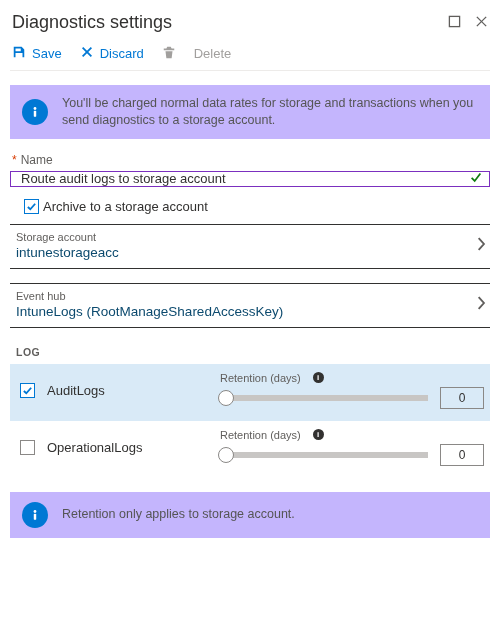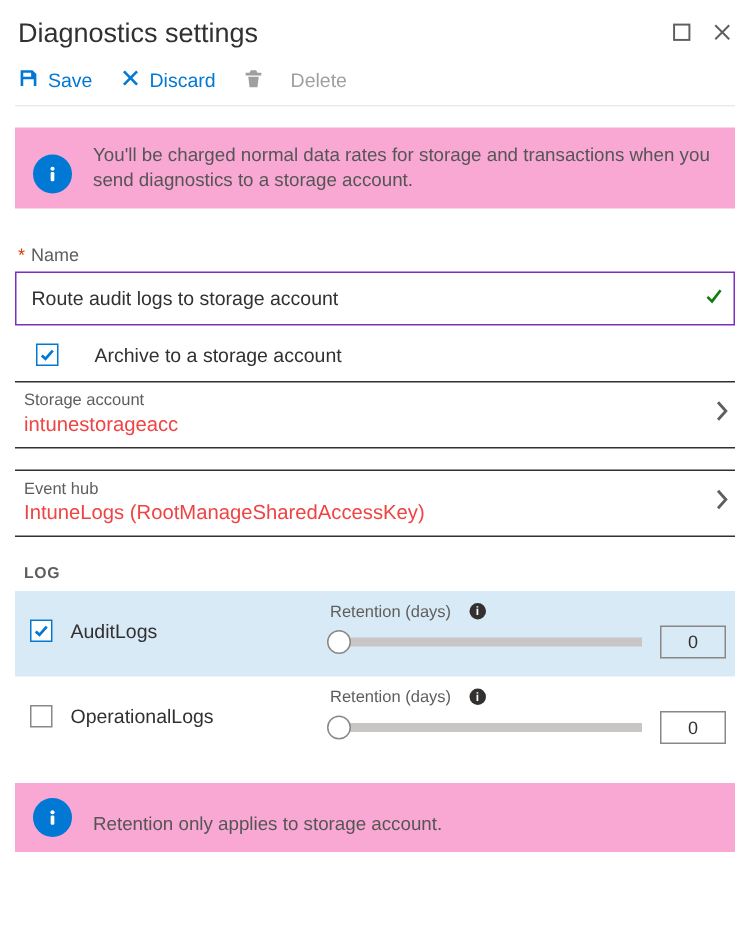--- a/index.html
+++ b/index.html
@@ -40,61 +40,61 @@
     align-items:center;
     gap:6px;
     font-size:13px;
     cursor:pointer;
   }
   .tbtn-blue { color:#0078d4; }
   .tbtn-gray { color:#a19f9d; cursor:default;gap:18px; }
   .tbtn svg { width:14px; height:14px; }
 
   .info-banner {
-    background:#f9a8d4;
+    background:#c4b5fd;
     display:flex;
-    align-items:flex-end;
+    align-items:center;
     gap:14px;
     padding:10px 12px;
     color:#555;
     font-size:12.5px;
     line-height:1.35;
-    margin-bottom:24px;
+    margin-bottom:14px;
   }
   .info-banner .info-circle {
     width:26px; height:26px; border-radius:50%;
     background:#0078d4; flex:0 0 26px;
     display:flex; align-items:center; justify-content:center;
   }
   .info-circle svg { width:14px; height:14px; fill:#fff; }
 
   .form-label {
     font-size:12px;
     color:#605e5c;
     margin: 2px 0 4px 2px;
     display:flex; align-items:center; gap:4px;
   }
   .req { color:#d83b01; }
   .name-input-wrap {
     border:1px solid #7b2fbf;
-    height:36px;
+    height:16px;
     display:flex; align-items:center;
     padding: 0 6px 0 8px;
     margin-bottom:12px;
   }
   .name-input {
     border:none; outline:none; flex:1;
     font-size:13px; color:#323130;
     font-family: inherit;
     background:transparent;
   }
   .valid-check { color:#107c10; }
 
   .opt-row {
-    display:flex; align-items:center; gap:24px;
+    display:flex; align-items:center; gap:4px;
     margin: 6px 0 10px 0;
     padding-left: 14px;
   }
   .azchk {
     width:15px; height:15px;
     border:1px solid #0078d4;
     display:inline-flex; align-items:center; justify-content:center;
     background:#fff; cursor:pointer;
   }
   .azchk.purple { border-color:#7b2fbf; }
@@ -103,21 +103,21 @@
 
   .picker {
     border-top:1px solid #323130;
     border-bottom:1px solid #323130;
     padding: 6px 4px 8px 6px;
     margin-bottom: 14px;
     display:flex; justify-content:space-between; align-items:center;
     cursor:pointer;
   }
   .picker .pk-label { font-size:11px; color:#605e5c; margin-bottom:2px; }
-  .picker .pk-value { font-size:13.5px; color:#ef4444; }
+  .picker .pk-value { font-size:13.5px; color:#0c4a6e; }
   .picker .chev { color:#605e5c; }
 
   .section-header {
     font-size:10.5px;
     letter-spacing:0.5px;
     color:#605e5c;
     font-weight:600;
     margin: 18px 0 6px 6px;
   }
 

